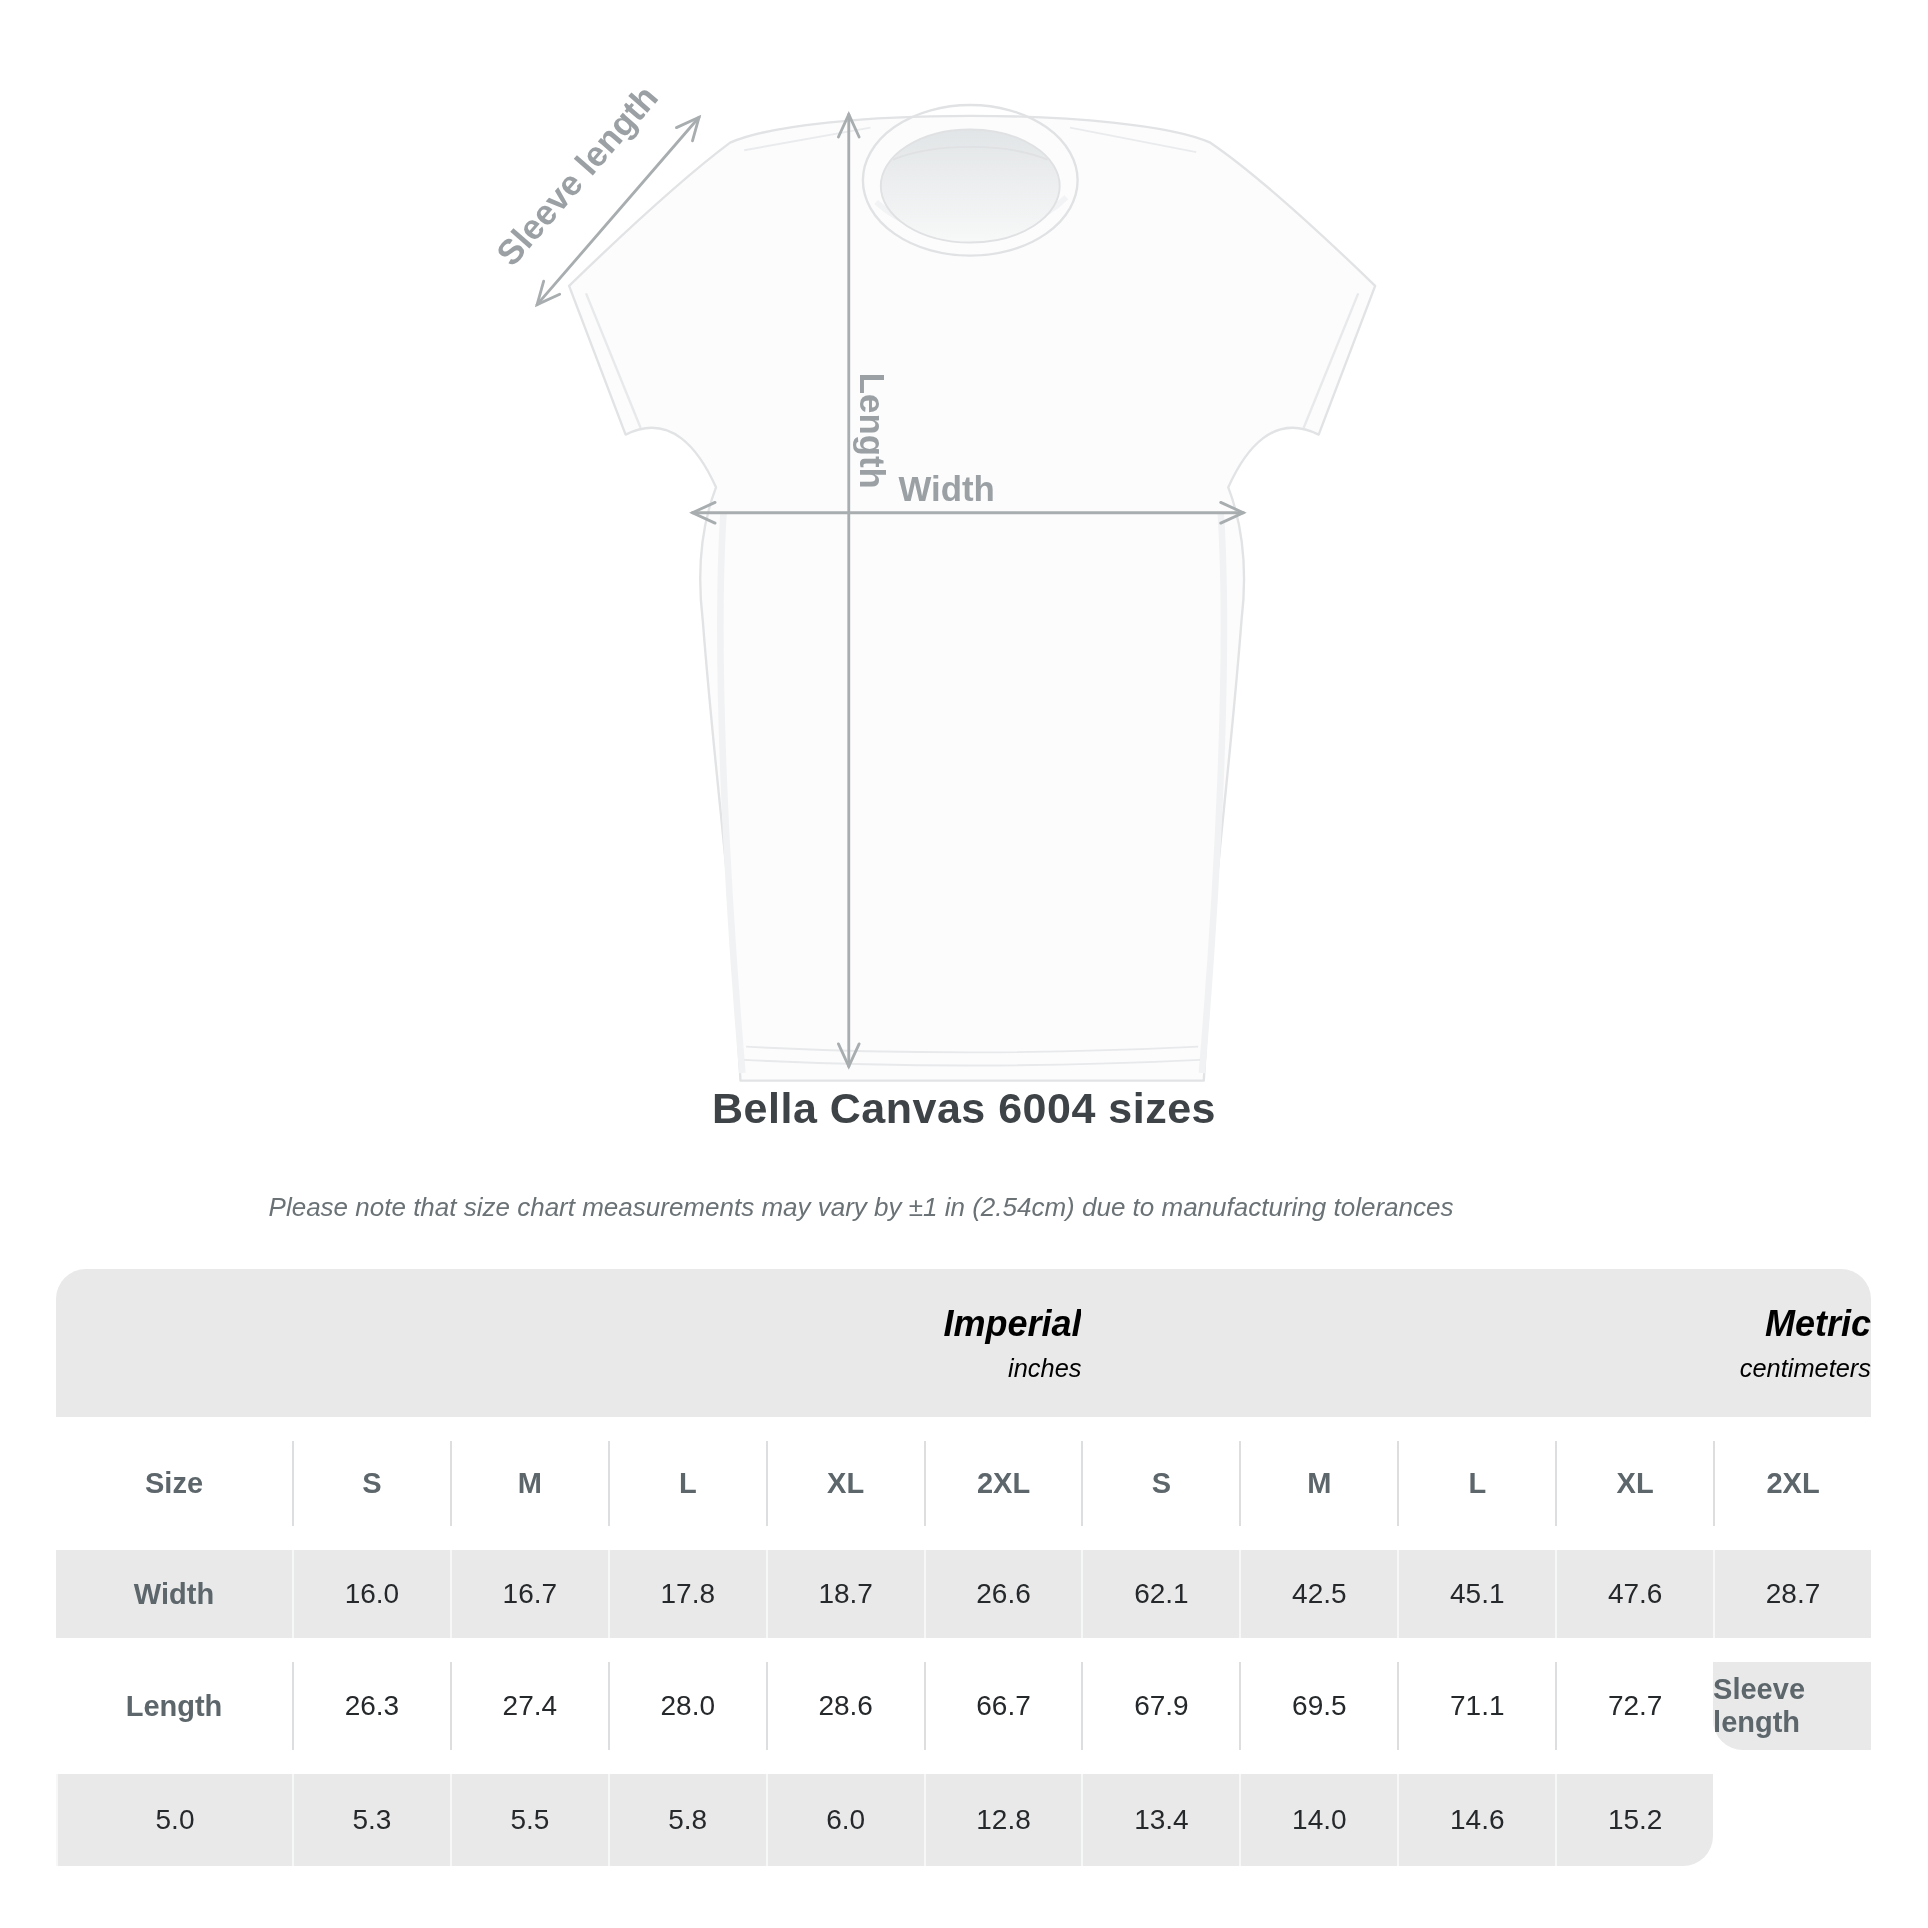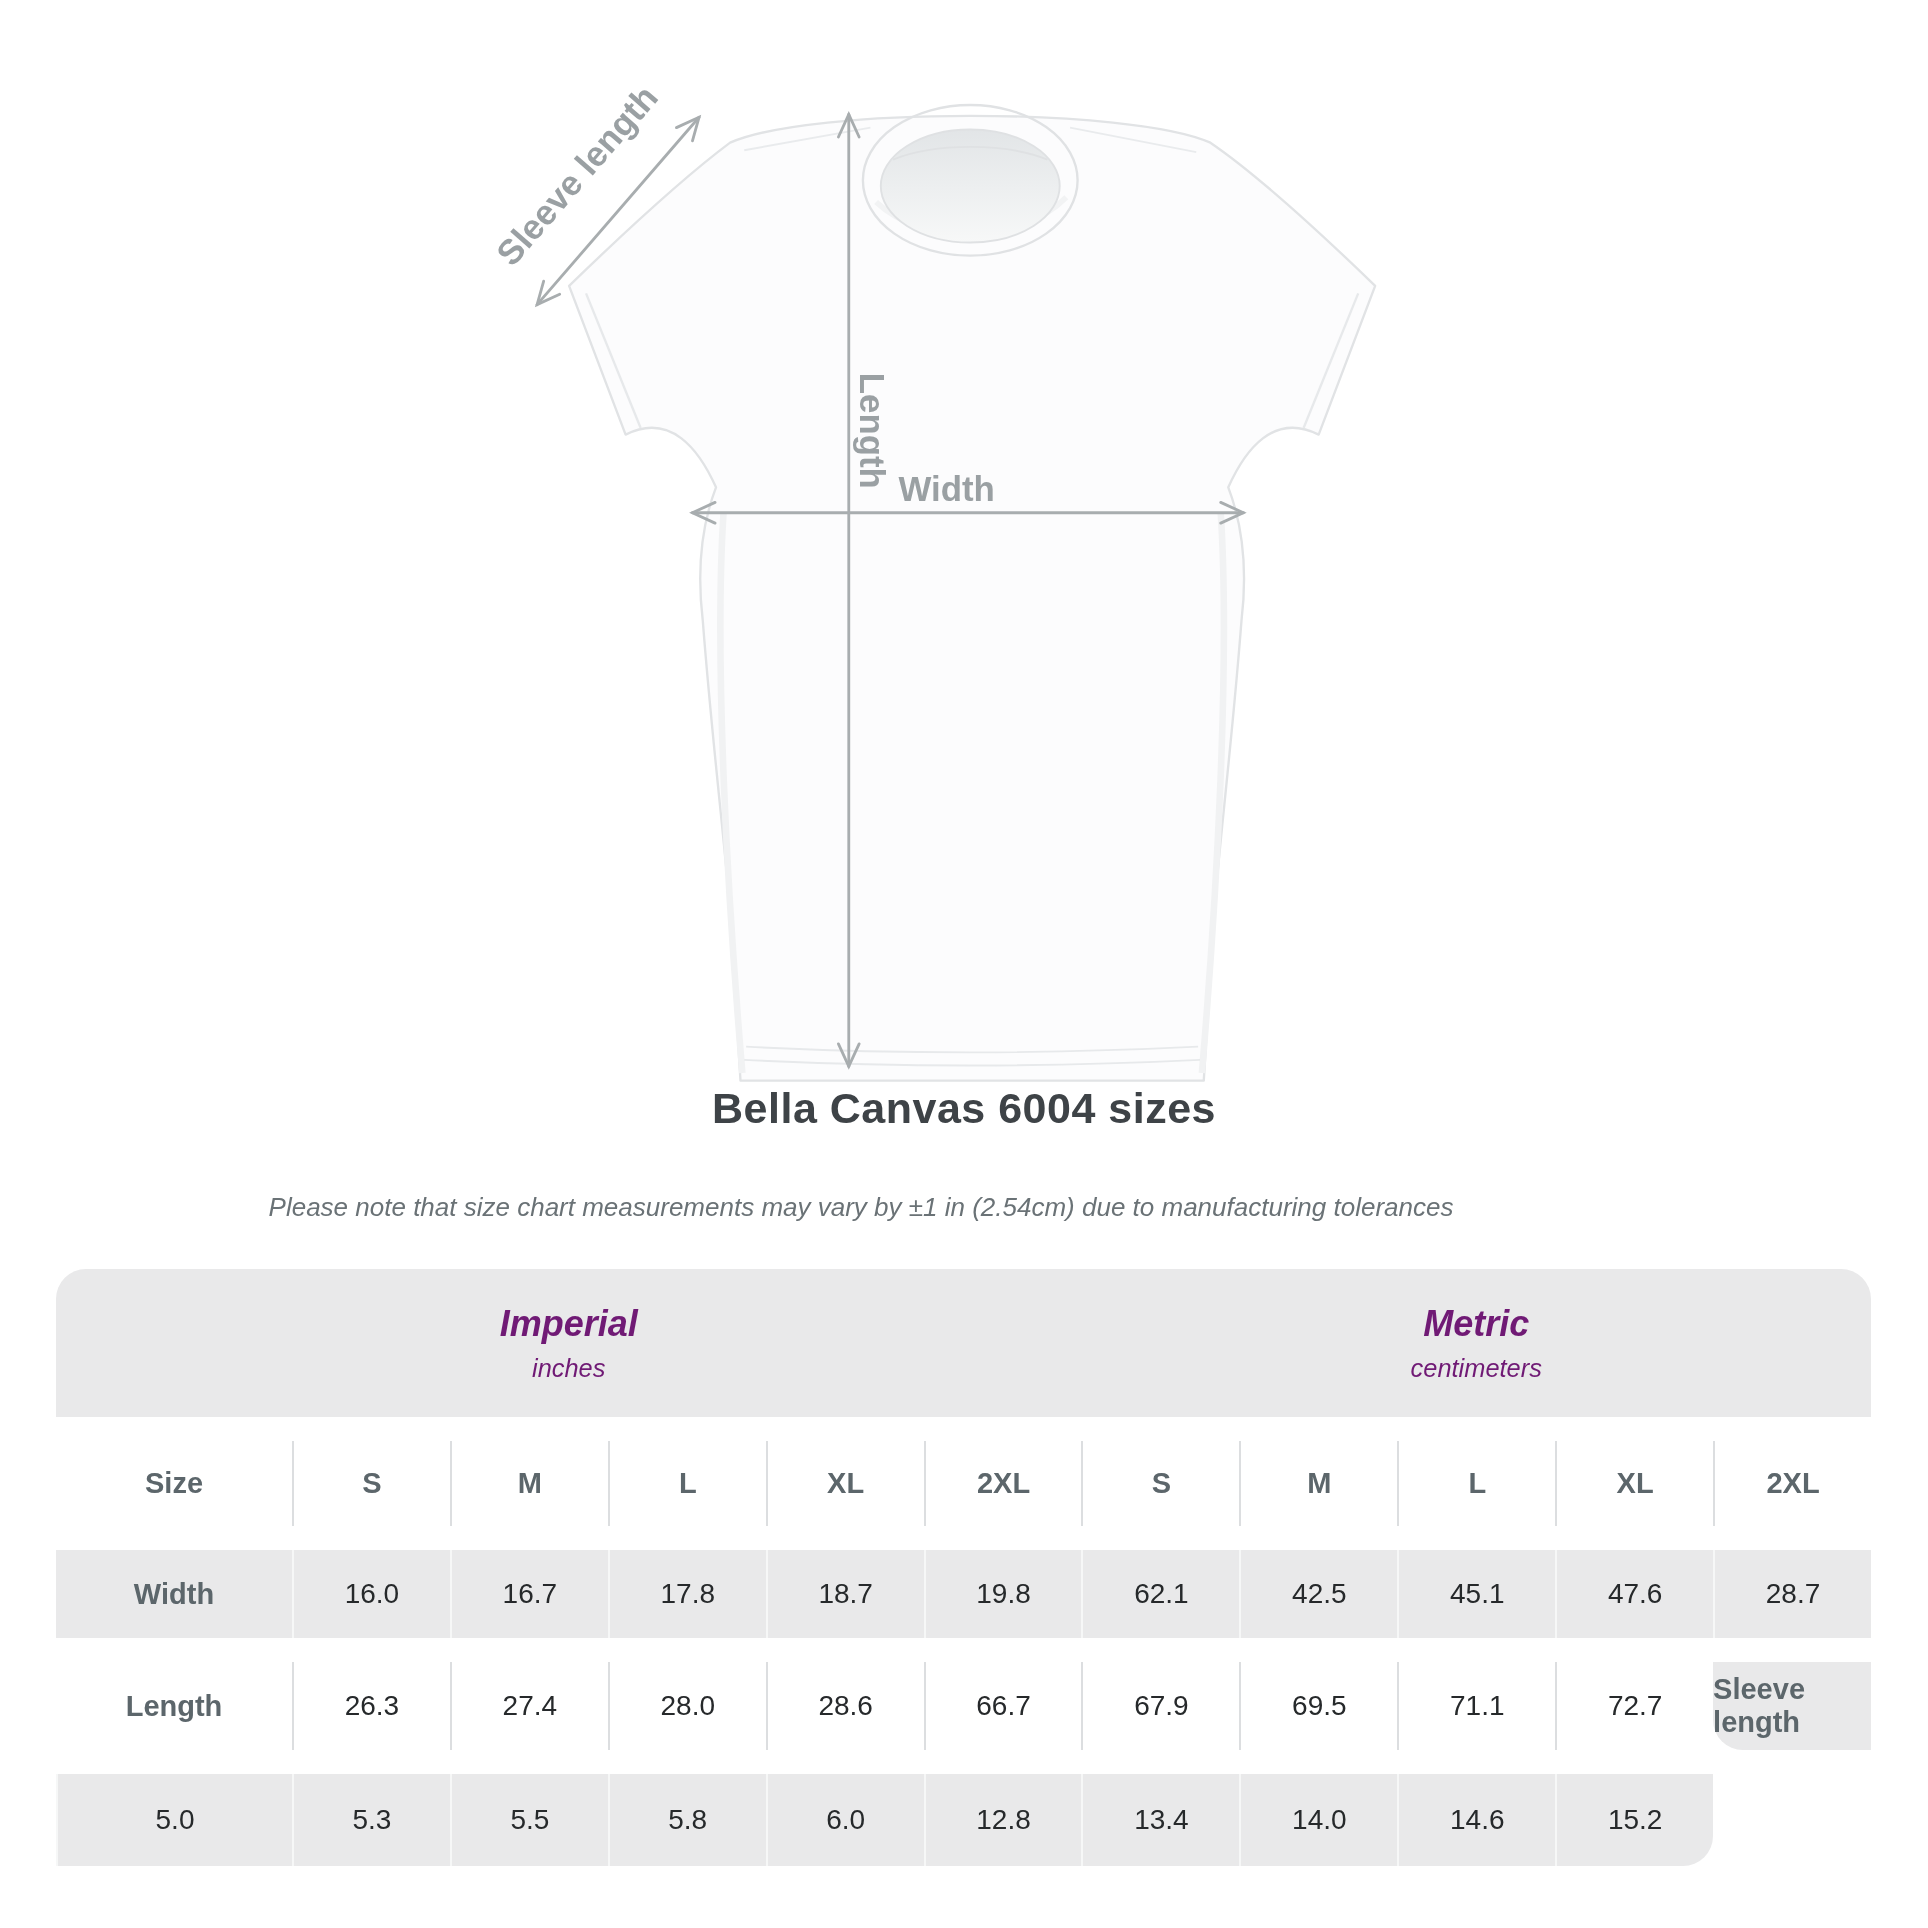--- a/index.html
+++ b/index.html
@@ -20,22 +20,22 @@
   }
   
   .size-table{
     position:absolute;left:56px;top:1269px;width:1815px;
     display:grid;
     grid-template-columns:236px repeat(10,1fr);
     grid-template-rows:148px 109px 112px 112px 116px;
   }
   .cell{display:flex;align-items:center;justify-content:center;margin-top:24px;}
   .band{
-    grid-row:1;background:#e9e9ea;color:#701a75;
-    display:flex;flex-direction:column;align-items:center;justify-content:center;gap:9.4px;
+    grid-row:1;background:#e9e9ea;color:#000000;
+    display:flex;flex-direction:column;align-items:flex-end;justify-content:center;gap:9.4px;
   }
   .band-imperial{grid-column:1/7;border-top-left-radius:30px;}
   .band-metric{grid-column:7/12;border-top-right-radius:30px;}
   .band-name{font-size:36px;font-weight:700;font-style:italic;}
   .band-unit{font-size:25.4px;font-style:italic;}
   .h,.rl{font-weight:700;color:#5c666b;font-size:29px;}
   .v{color:#26292b;font-size:28px;}
   .gray{background:#e9e9ea;}
   .div{border-left:2.8px solid #dcdee0;}
   .gray.div{border-left-color:#f6f7f7;}
@@ -141,21 +141,21 @@
     <div class="cell h div">M</div>
     <div class="cell h div">L</div>
     <div class="cell h div">XL</div>
     <div class="cell h div">2XL</div>
 
     <div class="cell rl gray">Width</div>
     <div class="cell v gray div">16.0</div>
     <div class="cell v gray div">16.7</div>
     <div class="cell v gray div">17.8</div>
     <div class="cell v gray div">18.7</div>
-    <div class="cell v gray div">19.8</div>
+    <div class="cell v gray div">26.6</div>
     <div class="cell v gray div">62.1</div>
     <div class="cell v gray div">42.5</div>
     <div class="cell v gray div">45.1</div>
     <div class="cell v gray div">47.6</div>
     <div class="cell v gray div">28.7</div>
 
     <div class="cell rl">Length</div>
     <div class="cell v div">26.3</div>
     <div class="cell v div">27.4</div>
     <div class="cell v div">28.0</div>

